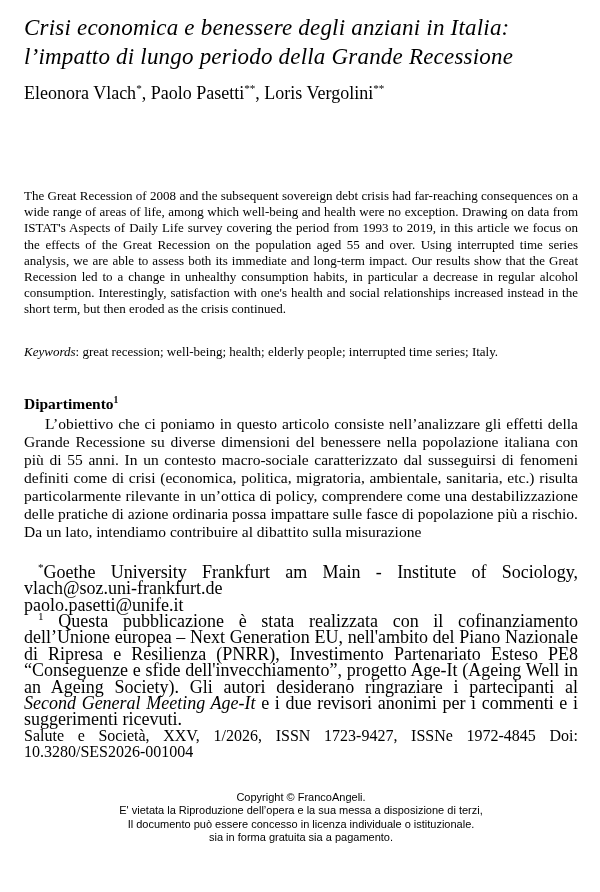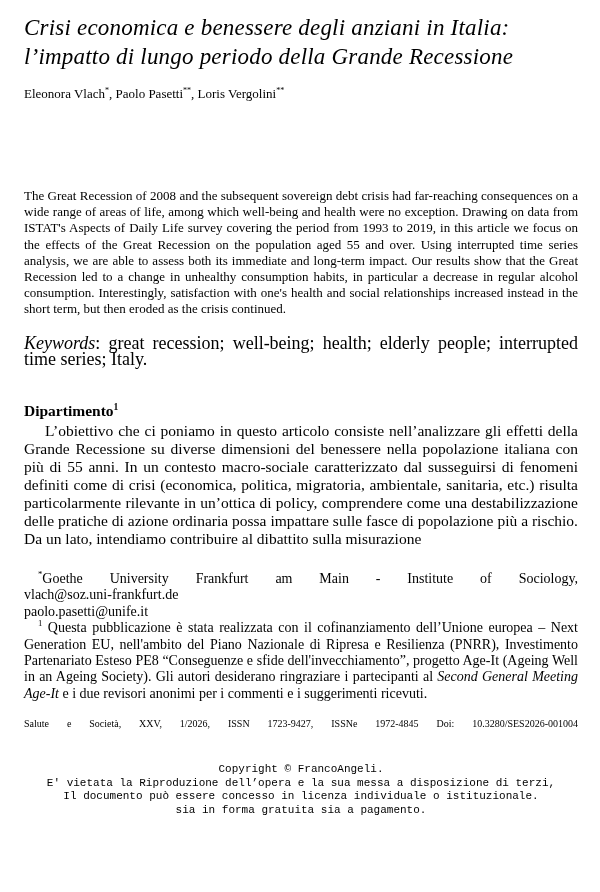--- a/index.html
+++ b/index.html
@@ -18,75 +18,74 @@
   }
   .title {
     font-style: italic;
     font-weight: normal;
     font-size: 23px;
     line-height: 29px;
     letter-spacing: 0.2px;
   }
   .authors {
     margin-top: 13px;
-    font-size: 13px;
+    font-size: 18px;
     line-height: 19px;
   }
   sup { font-size: 0.62em; vertical-align: super; line-height: 0; }
   .abstract {
     margin-top: 85px;
     font-size: 13px;
     line-height: 16.2px;
     text-align: justify;
   }
   .keywords {
-    margin-top: 17px;
-    font-size: 18px;
+    margin-top: 26px;
+    font-size: 13px;
     line-height: 16.2px;
     text-align: justify;
   }
   .section-heading {
     margin-top: 34px;
     font-size: 15.5px;
     font-weight: bold;
     line-height: 19px;
   }
   .intro-para {
     margin-top: 2px;
     font-size: 15.5px;
     line-height: 18px;
     text-align: justify;
     text-indent: 21px;
   }
   .footnotes {
     margin-top: 23px;
-    font-size: 14px;
+    font-size: 18px;
     line-height: 16.4px;
   }
   .affil-line1 {
     display: block;
     text-align: justify;
     text-align-last: justify;
     text-indent: 14px;
   }
   .affil-line2 { display: block; }
   .fn-note {
     text-align: justify;
     text-indent: 14px;
   }
   .journal-line {
-    margin-top: 14px;
-    font-size: 10px;
+    font-size: 16px;
     line-height: 16px;
     text-align: justify;
     text-align-last: justify;
   }
   .copyright {
     margin-top: 31px;
-    font-family: Liberation Mono, monospace;
+    font-family: Liberation Sans, sans-serif;
     font-size: 11px;
     line-height: 13.5px;
     text-align: center;
   }
 </style>
 </head>
 <body>
 
 <div class="page">
 

